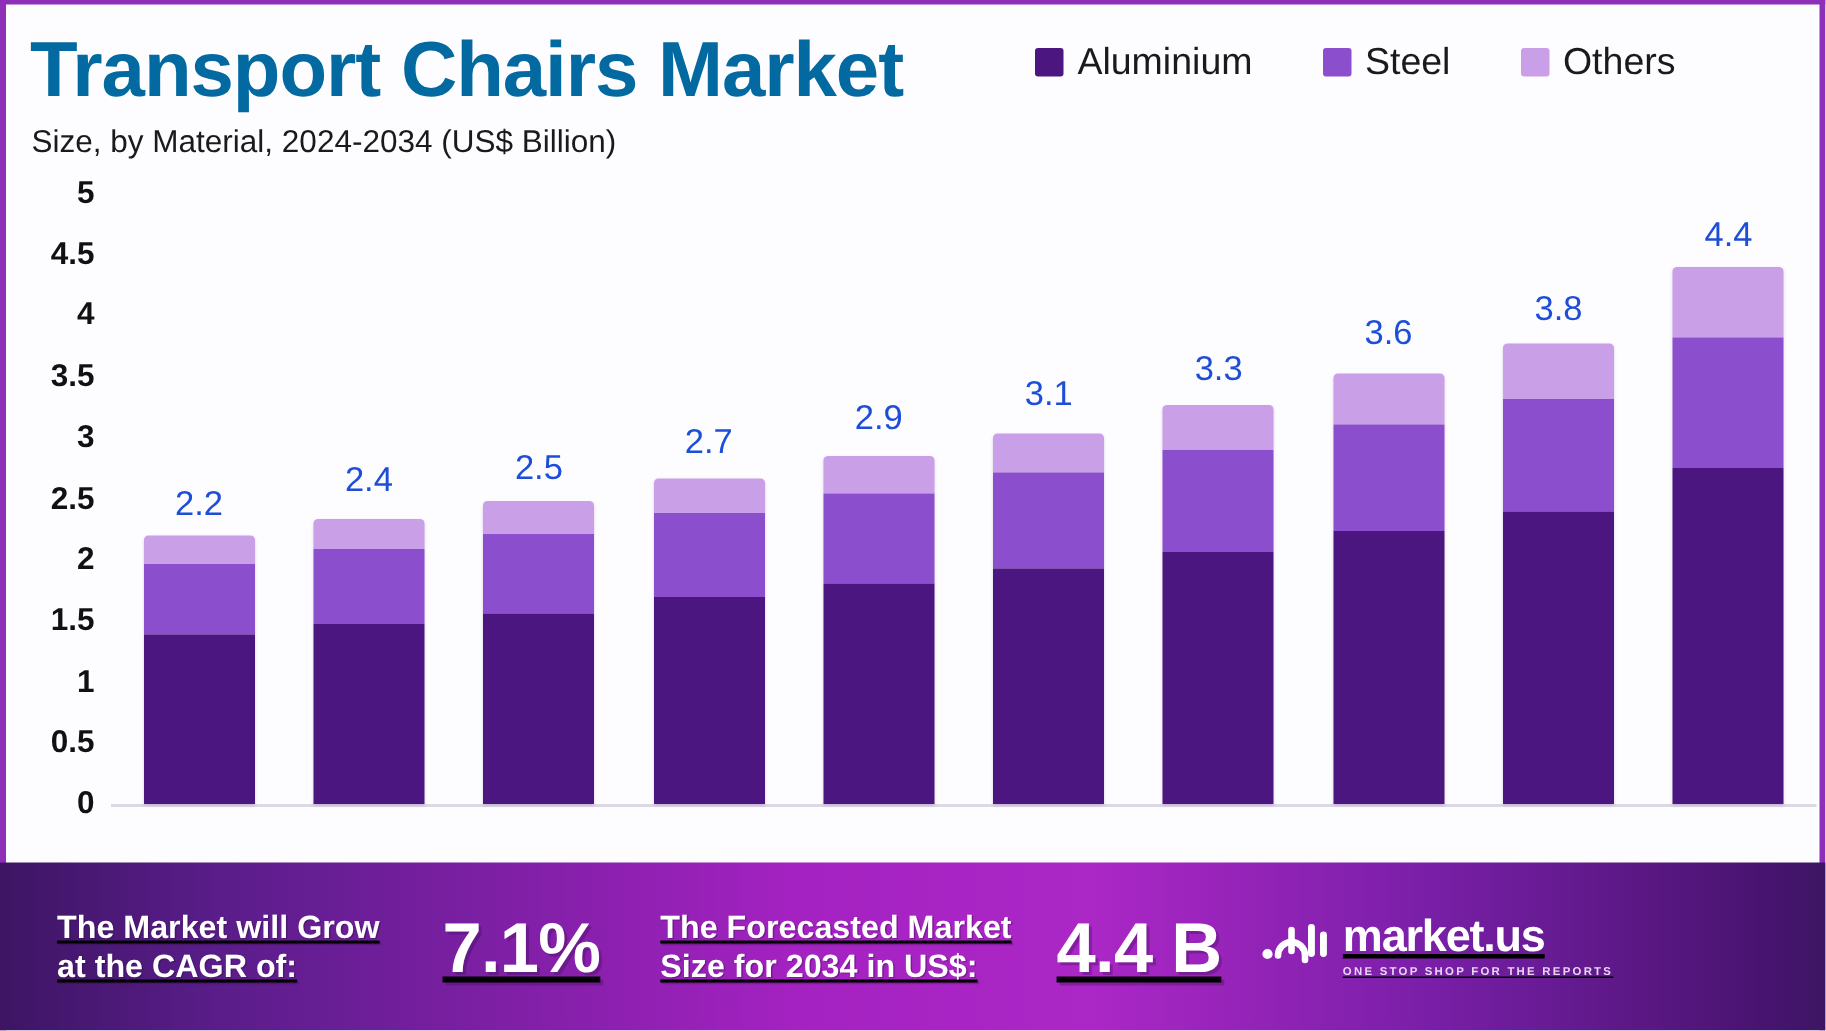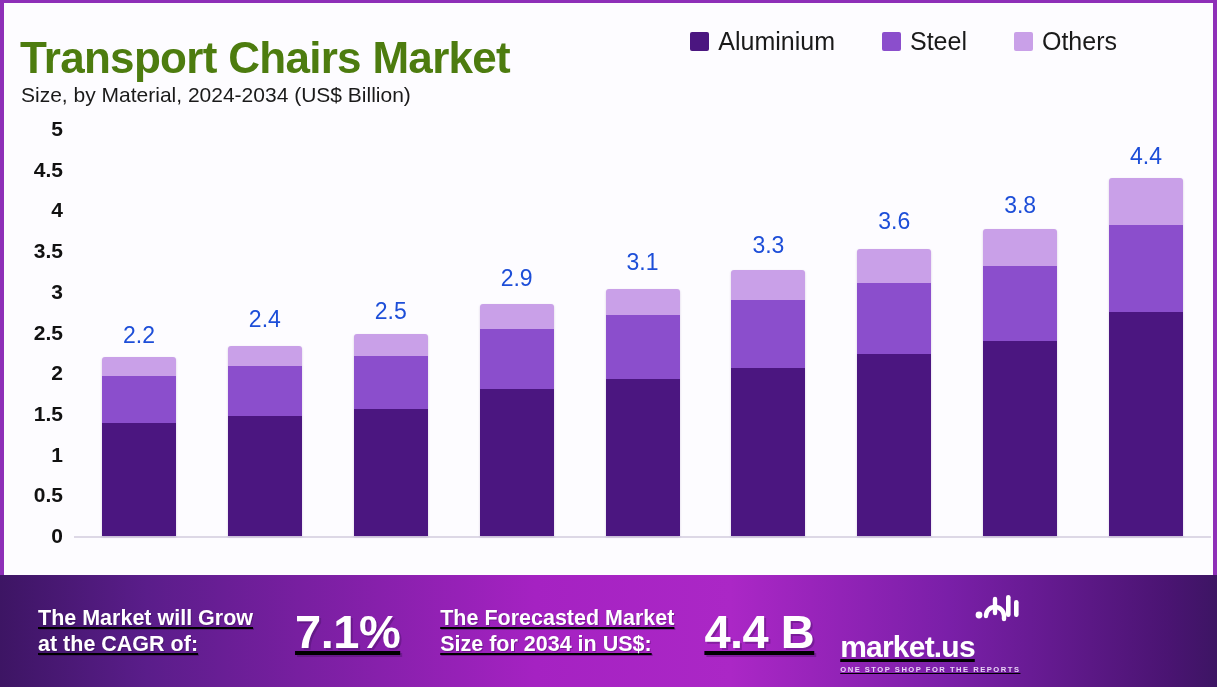--- a/index.html
+++ b/index.html
@@ -13,23 +13,23 @@
     position: relative;
     width: 1217px; height: 687px;
     background: #fdfcff;
     border: 4px solid #8e2fb8;
     border-top-width: 3px;
     border-bottom-width: 0;
   }
   
   .header { position: absolute; left: 0; top: 0; width: 100%; height: 112px; }
   .title {
-    position: absolute; left: 16px; top: 30px;
-    font-size: 44px; font-weight: 700; letter-spacing: -0.7px;
-    color: #4d7c0f; white-space: nowrap;
+    position: absolute; left: 16px; top: 14px;
+    font-size: 52px; font-weight: 700; letter-spacing: -0.7px;
+    color: #0369a1; white-space: nowrap;
   }
   .subtitle {
     position: absolute; left: 17px; top: 80px;
     font-size: 21px; font-weight: 400; color: #1a1a1a; white-space: nowrap;
   }
   .legend {
     position: absolute; right: 96px; top: 24px;
     display: flex; align-items: center; gap: 34px;
   }
   .legend-item { display: flex; align-items: center; gap: 9px; margin-left: 13px; }
@@ -94,21 +94,21 @@
     text-shadow: 1px 1px 0 rgba(40,10,60,0.35);
     white-space: nowrap;
   }
   .big-stat {
     font-size: 47px; font-weight: 800; color: #ffffff;
     letter-spacing: -0.5px; white-space: nowrap;
     text-shadow: 2px 2px 0 rgba(60,15,90,0.35);
   }
   .gap-a { width: 42px; } .gap-b { width: 40px; }
   .gap-c { width: 30px; } .gap-d { width: 26px; }
-  .logo { display: flex; align-items: flex-end; gap: 9px; flex-direction: column; }
+  .logo { display: flex; align-items: flex-start; gap: 9px; }
   .logo-text { display: flex; flex-direction: column; line-height: 1; }
   .logo-name {
     font-size: 30px; font-weight: 800; color: #ffffff; letter-spacing: -0.8px;
   }
   .logo-tag {
     font-size: 7.6px; font-weight: 700; color: #e9d5f5;
     letter-spacing: 1.5px; margin-top: 4px; white-space: nowrap;
   }
 </style>
 </head>
@@ -168,20 +168,28 @@
             <div class="seg" style="height: 50.468px; background: rgb(139, 78, 204);"></div>
             <div class="seg" style="height: 119.658px; background: rgb(75, 22, 128);"></div>
           </div>
         </div>
         <div class="bar-col">
           <div class="bar-total" style="bottom: 270.5px;">2.5</div>
           <div class="bar-stack" style="height: 203.5px; margin-bottom: 59px;">
             <div class="seg others" style="height: 21.978px; background: rgb(201, 160, 232);"></div>
             <div class="seg" style="height: 52.91px; background: rgb(139, 78, 204);"></div>
             <div class="seg" style="height: 126.984px; background: rgb(75, 22, 128);"></div>
+          </div>
+        </div>
+        <div class="bar-col">
+          <div class="bar-total" style="bottom: 286.78px;">2.7</div>
+          <div class="bar-stack" style="height: 219.78px; margin-bottom: 59px;">
+            <div class="seg others" style="height: 23.606px; background: rgb(201, 160, 232);"></div>
+            <div class="seg" style="height: 56.166px; background: rgb(139, 78, 204);"></div>
+            <div class="seg" style="height: 137.566px; background: rgb(75, 22, 128);"></div>
           </div>
         </div>
         <div class="bar-col">
           <div class="bar-total" style="bottom: 303.06px;">2.9</div>
           <div class="bar-stack" style="height: 236.06px; margin-bottom: 59px;">
             <div class="seg others" style="height: 25.234px; background: rgb(201, 160, 232);"></div>
             <div class="seg" style="height: 60.236px; background: rgb(139, 78, 204);"></div>
             <div class="seg" style="height: 146.52px; background: rgb(75, 22, 128);"></div>
           </div>
         </div>

